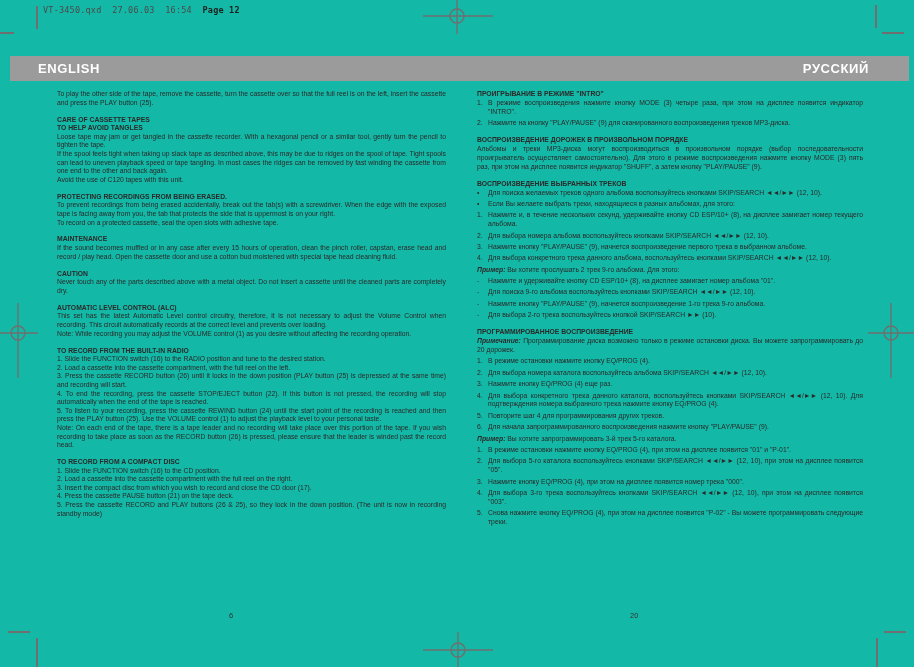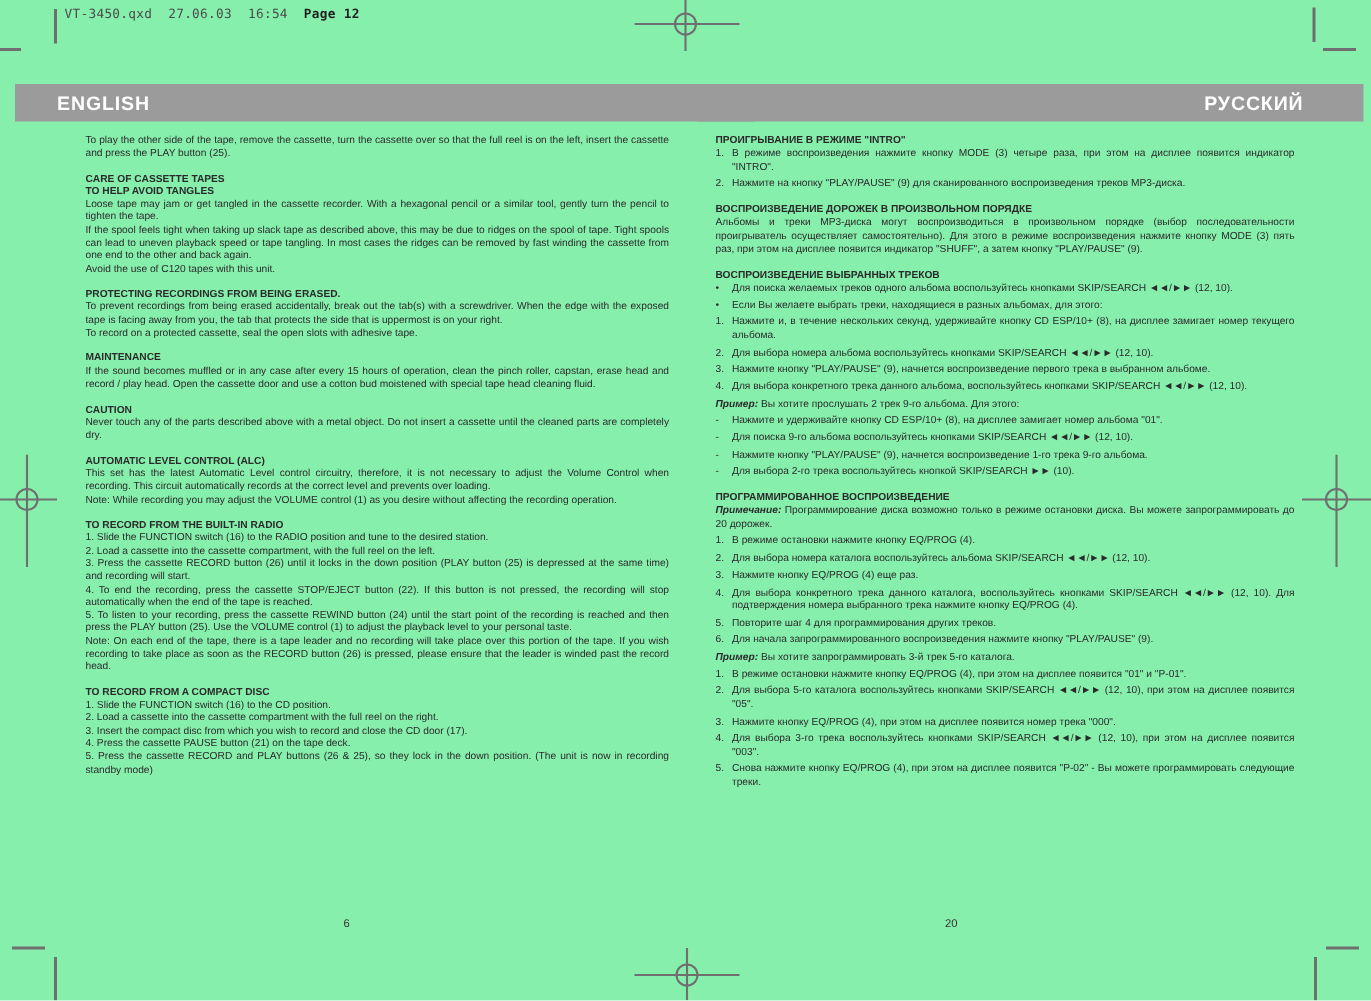--- a/index.html
+++ b/index.html
@@ -1,17 +1,17 @@
 <!DOCTYPE html>
 <html><head>
 <meta charset="utf-8">
 <style>
   html,body { margin:0; padding:0; background:#ffffff; }
   #page {
-    position:relative; width:914px; height:667px; background:#86efac;
+    position:relative; width:914px; height:667px; background:#14b8a6;
     font-family:"Liberation Sans", sans-serif; overflow:hidden;
   }
 
   
   .crop { position:absolute; background:#6f6f6f; }
 
   
   .qxd-header {
     position:absolute; left:43px; top:5px;
     font-family:"DejaVu Sans Mono", monospace; font-size:8.5px;

